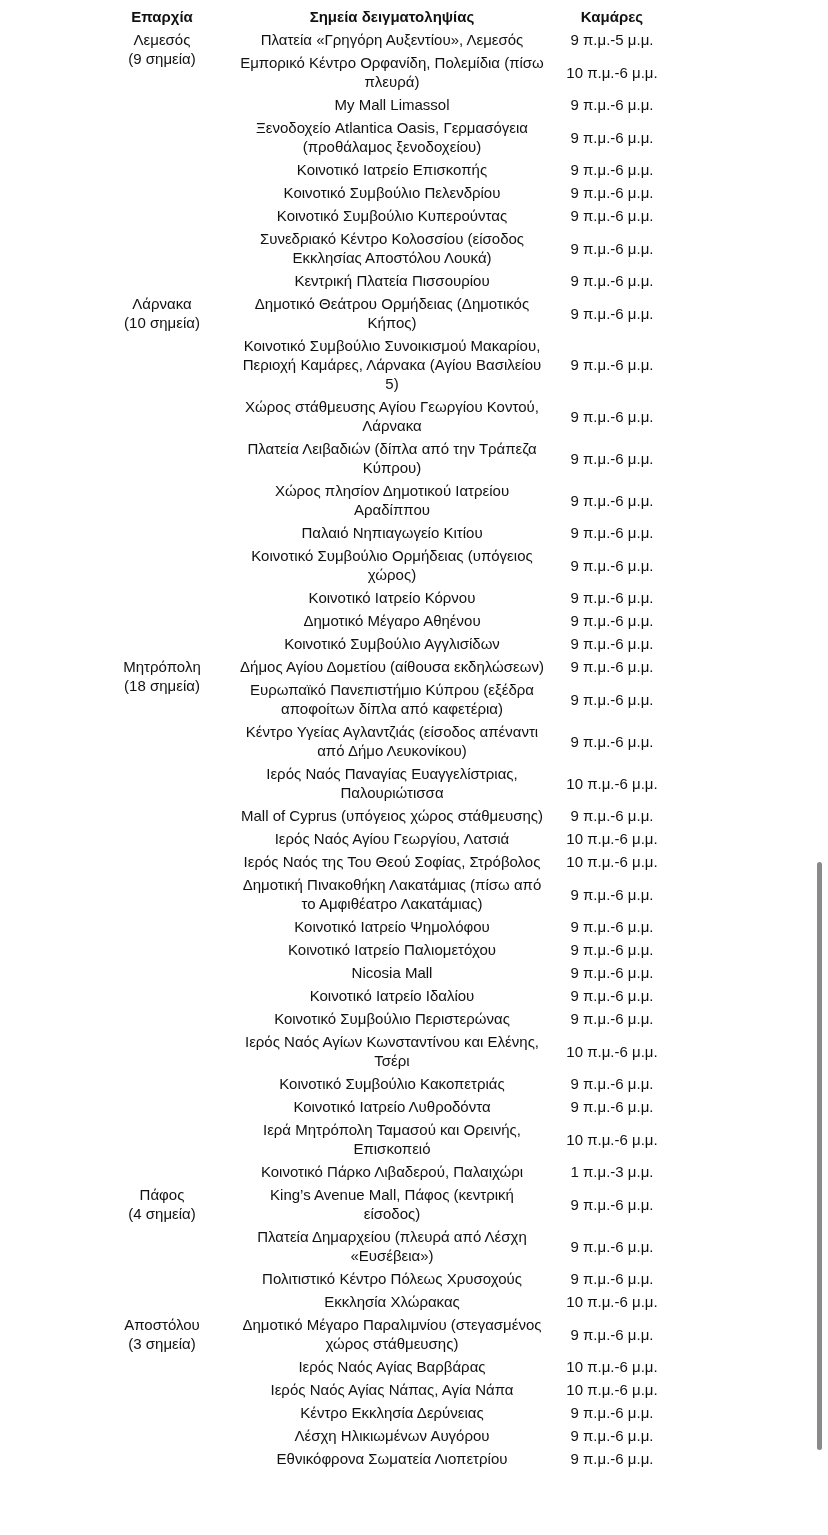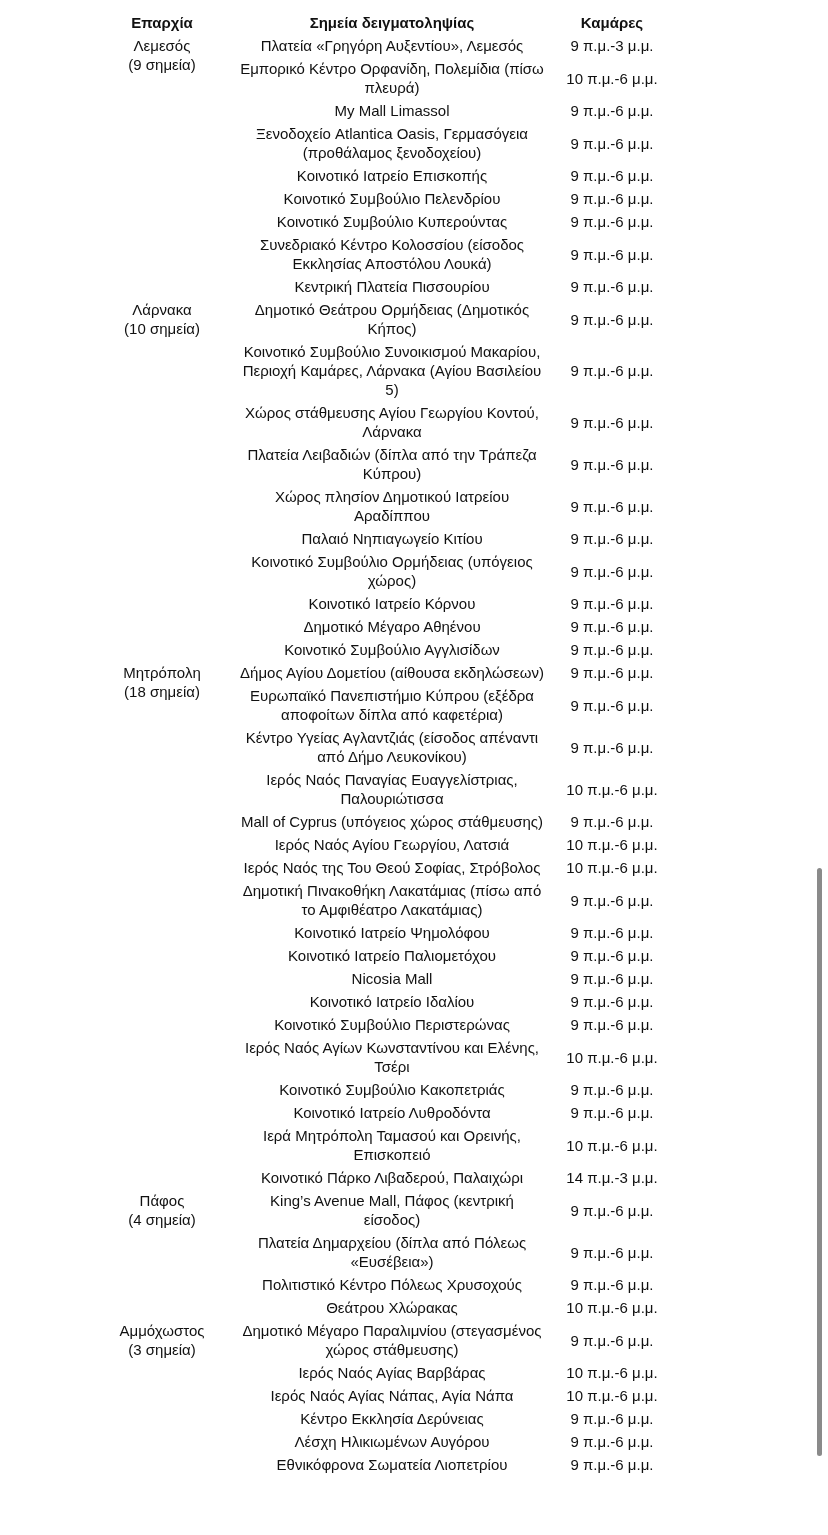--- a/index.html
+++ b/index.html
@@ -13,21 +13,21 @@
     color: #111111;
   }
   .page {
     position: relative;
     width: 828px;
     height: 1535px;
   }
   table.sampling {
     border-collapse: collapse;
     table-layout: fixed;
-    margin: 11px 0 0 88px;
+    margin: 5px 0 0 88px;
     width: 588px;
   }
   col.c-province { width: 148px; }
   col.c-point    { width: 312px; }
   col.c-hours    { width: 128px; }
   th, td {
     font-size: 15px;
     line-height: 19px;
     padding: 2px 4px;
     text-align: center;
@@ -73,21 +73,21 @@
         <th>Καμάρες</th>
       </tr>
     </thead>
     <tbody>
         <tr>
           <td class="province" rowspan="9">
             <div>Λεμεσός</div>
             <div>(9 σημεία)</div>
           </td>
           <td class="point">Πλατεία «Γρηγόρη Αυξεντίου», Λεμεσός</td>
-          <td class="hours">9 π.μ.-3 μ.μ.</td>
+          <td class="hours">9 π.μ.-5 μ.μ.</td>
         </tr>
         <tr>
           <td class="point">Εμπορικό Κέντρο Ορφανίδη, Πολεμίδια (πίσω πλευρά)</td>
           <td class="hours">10 π.μ.-6 μ.μ.</td>
         </tr>
         <tr>
           <td class="point">My Mall Limassol</td>
           <td class="hours">9 π.μ.-6 μ.μ.</td>
         </tr>
         <tr>
@@ -225,45 +225,45 @@
         <tr>
           <td class="point">Κοινοτικό Ιατρείο Λυθροδόντα</td>
           <td class="hours">9 π.μ.-6 μ.μ.</td>
         </tr>
         <tr>
           <td class="point">Ιερά Μητρόπολη Ταμασού και Ορεινής, Επισκοπειό</td>
           <td class="hours">10 π.μ.-6 μ.μ.</td>
         </tr>
         <tr>
           <td class="point">Κοινοτικό Πάρκο Λιβαδερού, Παλαιχώρι</td>
-          <td class="hours">14 π.μ.-3 μ.μ.</td>
+          <td class="hours">1 π.μ.-3 μ.μ.</td>
         </tr>
         <tr>
           <td class="province" rowspan="4">
             <div>Πάφος</div>
             <div>(4 σημεία)</div>
           </td>
           <td class="point">King’s Avenue Mall, Πάφος (κεντρική είσοδος)</td>
           <td class="hours">9 π.μ.-6 μ.μ.</td>
         </tr>
         <tr>
-          <td class="point">Πλατεία Δημαρχείου (δίπλα από Πόλεως «Ευσέβεια»)</td>
+          <td class="point">Πλατεία Δημαρχείου (πλευρά από Λέσχη «Ευσέβεια»)</td>
           <td class="hours">9 π.μ.-6 μ.μ.</td>
         </tr>
         <tr>
           <td class="point">Πολιτιστικό Κέντρο Πόλεως Χρυσοχούς</td>
           <td class="hours">9 π.μ.-6 μ.μ.</td>
         </tr>
         <tr>
-          <td class="point">Θεάτρου Χλώρακας</td>
+          <td class="point">Εκκλησία Χλώρακας</td>
           <td class="hours">10 π.μ.-6 μ.μ.</td>
         </tr>
         <tr>
           <td class="province" rowspan="6">
-            <div>Αμμόχωστος</div>
+            <div>Αποστόλου</div>
             <div>(3 σημεία)</div>
           </td>
           <td class="point">Δημοτικό Μέγαρο Παραλιμνίου (στεγασμένος χώρος στάθμευσης)</td>
           <td class="hours">9 π.μ.-6 μ.μ.</td>
         </tr>
         <tr>
           <td class="point">Ιερός Ναός Αγίας Βαρβάρας</td>
           <td class="hours">10 π.μ.-6 μ.μ.</td>
         </tr>
         <tr>

